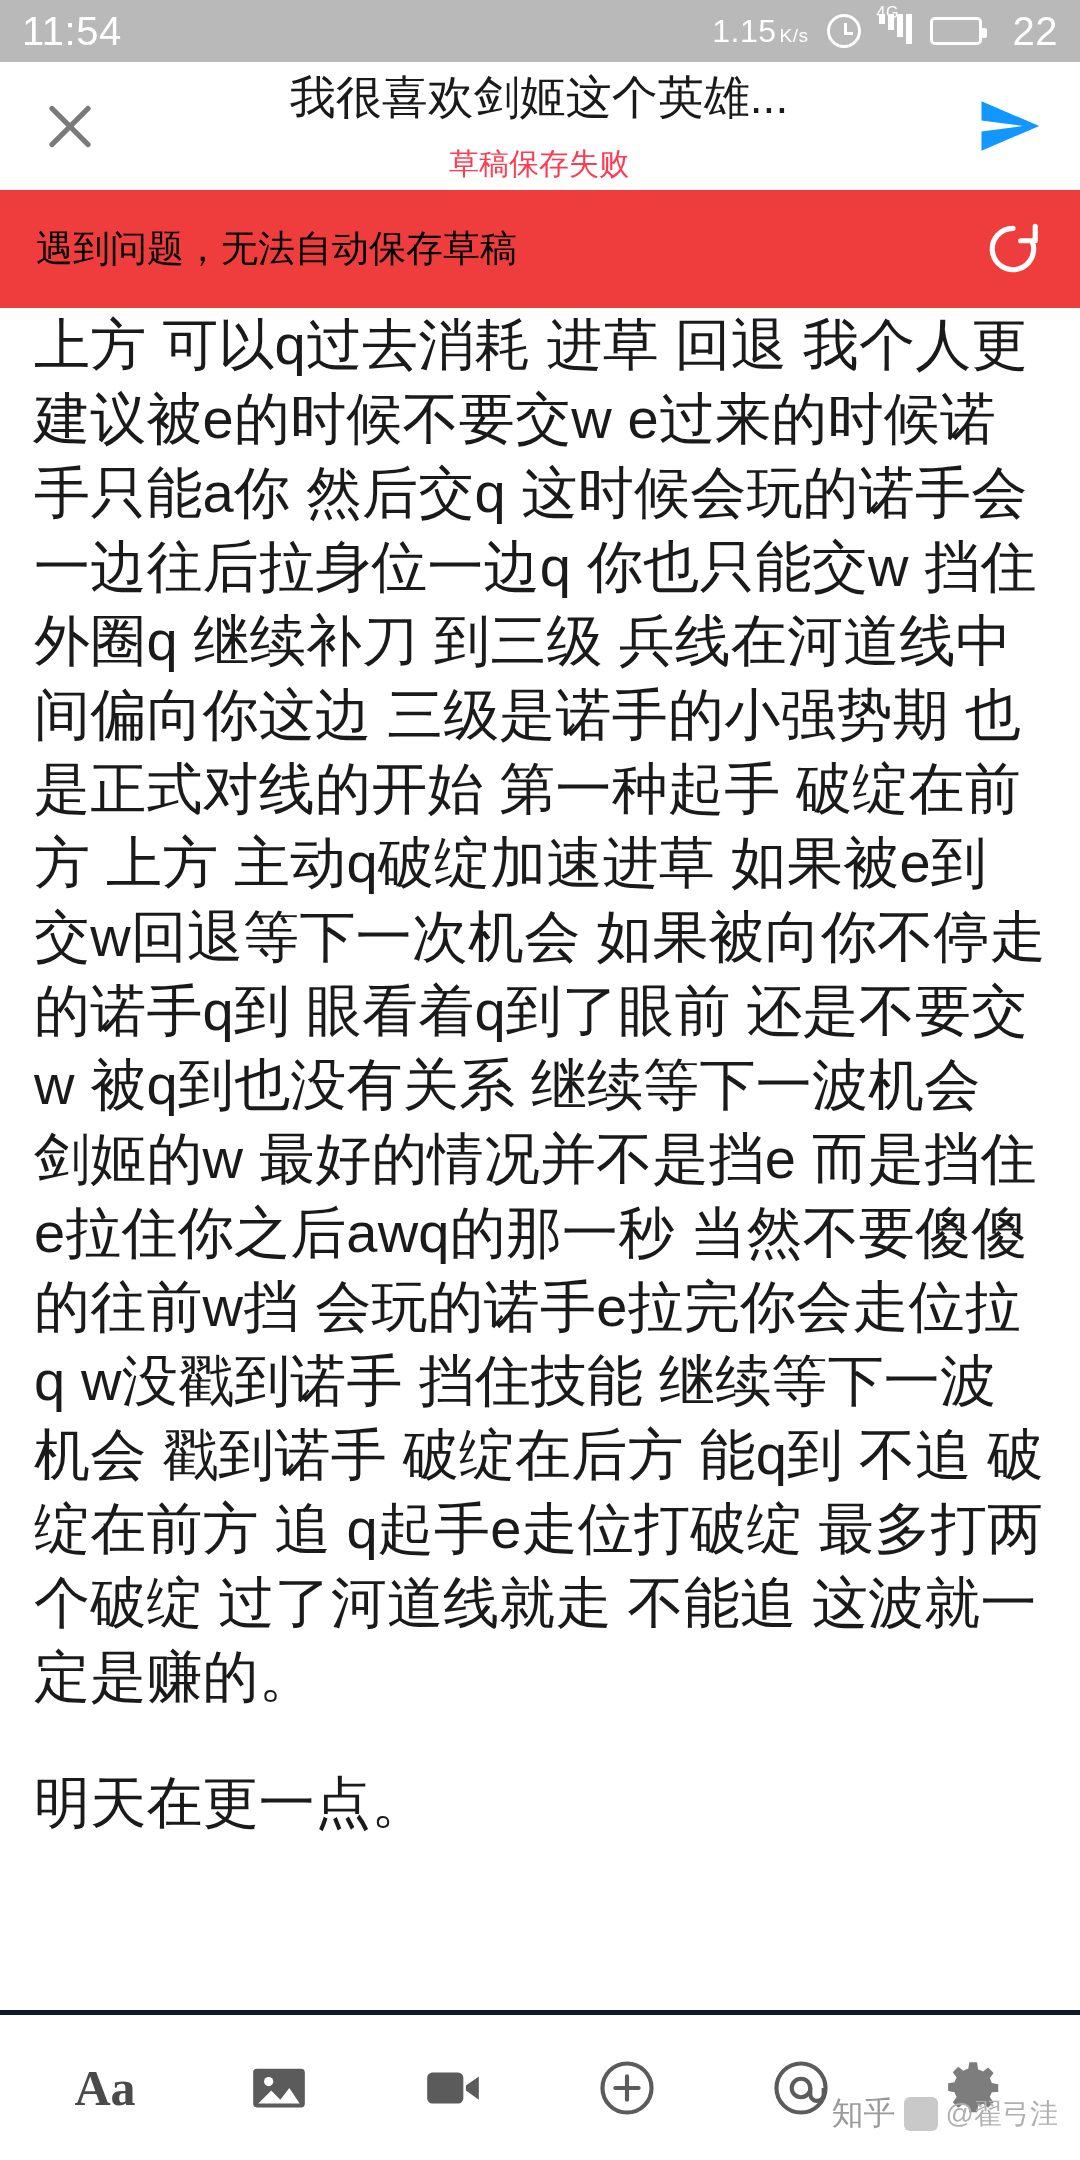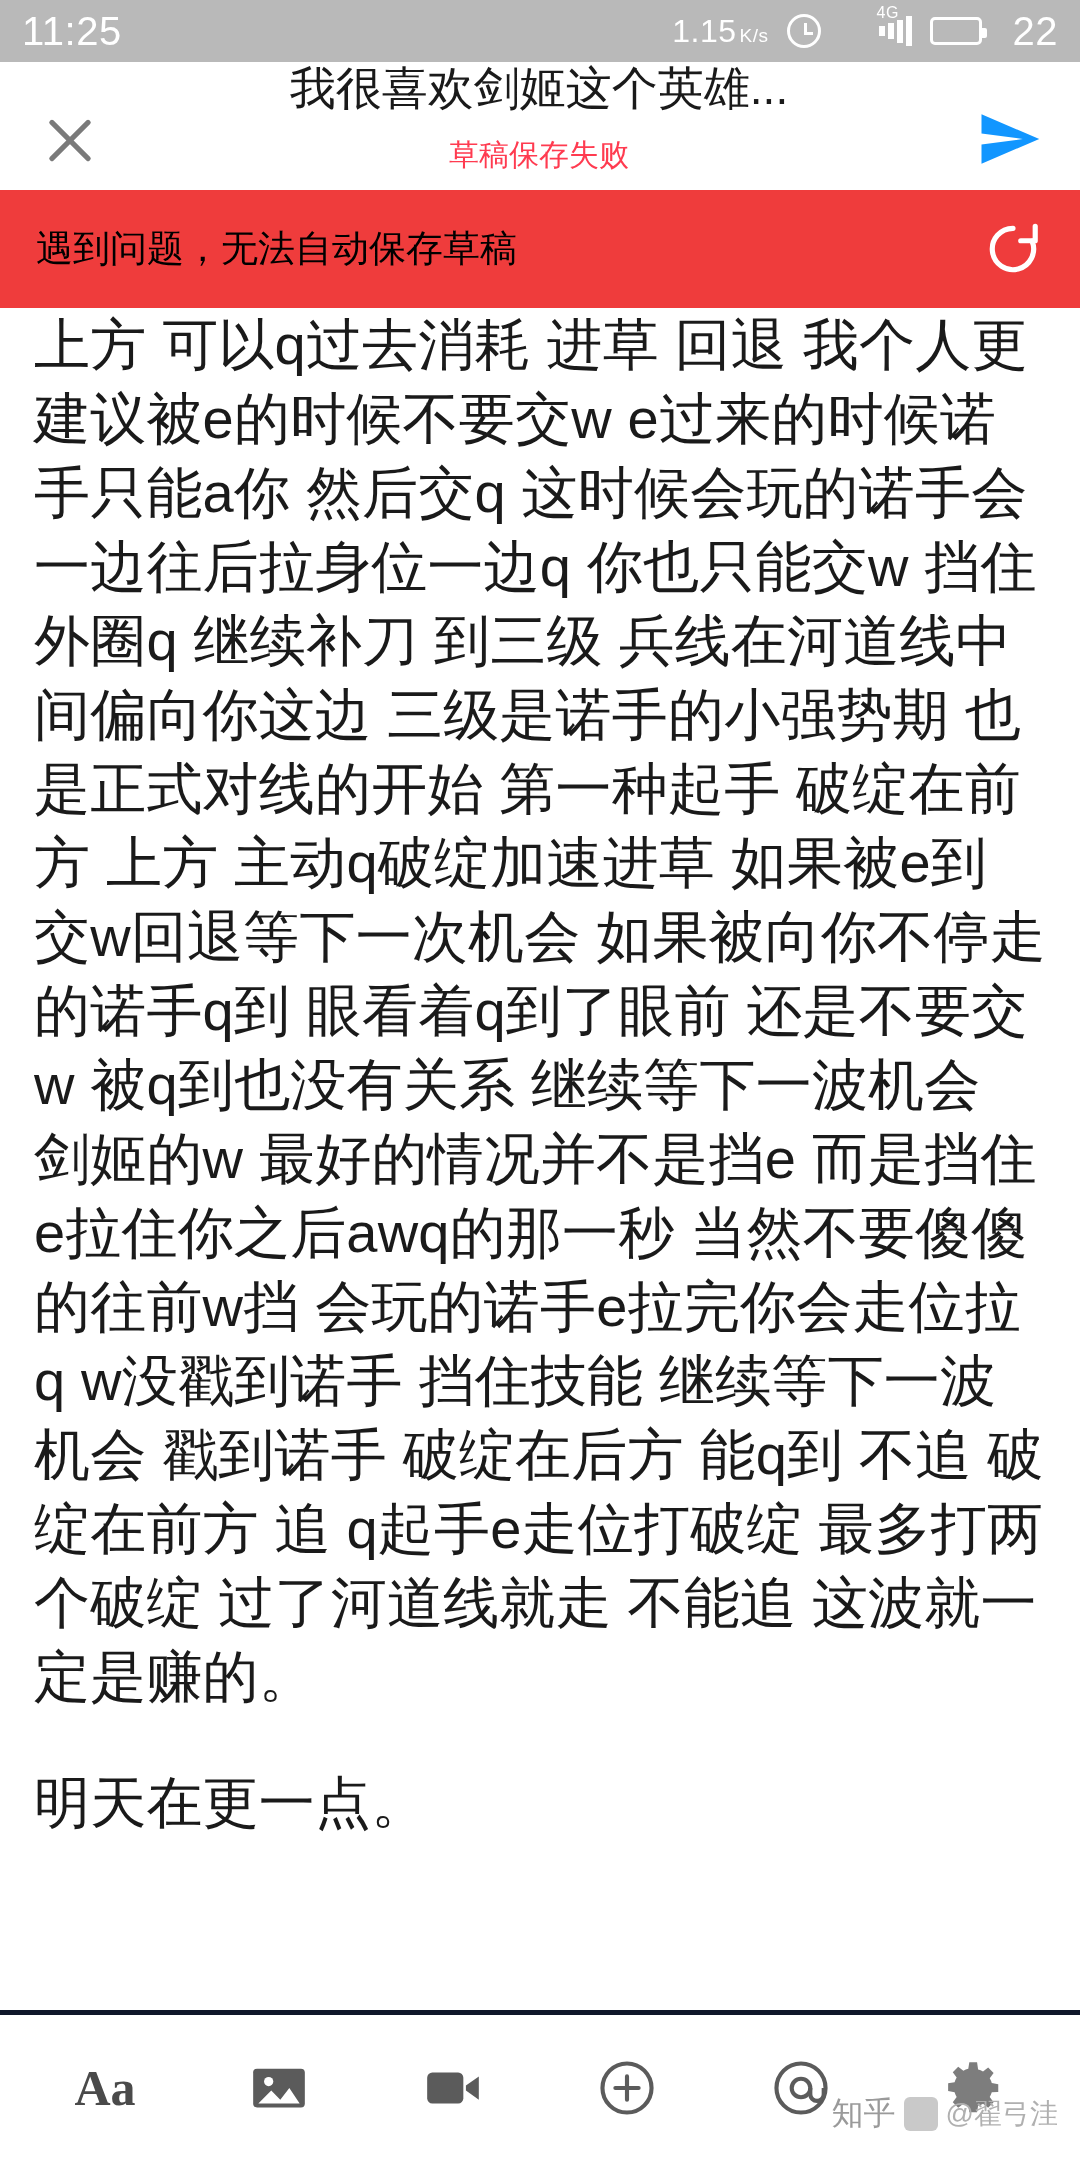--- a/index.html
+++ b/index.html
@@ -18,31 +18,31 @@
     font-size:34px; letter-spacing:0.5px;
   }
   .sb-time { font-size:40px; font-weight:400; }
   .sb-spacer { flex:1; }
   .sb-right { display:flex; align-items:center; gap:18px; }
   .sb-speed { font-size:32px; display:flex; align-items:baseline; gap:3px; }
   .sb-speed sup { font-size:19px; }
   .icon-alarm { width:34px; height:34px; border:3px solid #fff; border-radius:50%; position:relative; }
   .icon-alarm::before { content:""; position:absolute; left:14px; top:6px; width:3px; height:11px; background:#fff; }
   .icon-alarm::after { content:""; position:absolute; left:14px; top:15px; width:9px; height:3px; background:#fff; }
-  .sig-wrap { position:relative; display:flex; align-items:center; gap:3px; height:34px;margin-left:40px; }
+  .sig-wrap { position:relative; display:flex; align-items:flex-start; gap:3px; height:34px; }
   .sig-wrap .net { position:absolute; top:-10px; left:-2px; font-size:16px; }
   .bar { width:6px; background:#fff; }
   .b1 { height:10px; } .b2 { height:16px; } .b3 { height:23px; } .b4 { height:30px; }
   .batt { width:52px; height:28px; border:3px solid #fff; border-radius:5px; position:relative; }
   .batt::after { content:""; position:absolute; right:-8px; top:8px; width:5px; height:10px; background:#fff; border-radius:0 2px 2px 0; }
   .batt-num { font-size:40px; margin-left:13px; }
 
   
   .appbar {
-    height:128px; background:#ffffff; display:flex; align-items:flex-end;
+    height:128px; background:#ffffff; display:flex; align-items:center;
     padding:14px 34px; position:relative;
   }
   .close-btn { width:72px; height:72px; position:relative; flex:0 0 72px; }
   .close-btn::before, .close-btn::after {
     content:""; position:absolute; left:8px; top:34px; width:56px; height:5px;
     background:#7a7a7a; border-radius:2px;
   }
   .close-btn::before { transform:rotate(45deg); }
   .close-btn::after  { transform:rotate(-45deg); }
   .titlewrap { flex:1; display:flex; flex-direction:column; align-items:center; justify-content:center; }
@@ -89,21 +89,21 @@
   }
   .wm-logo { font-size:32px; color:#9a9a9a; }
   .wm-avatar { width:34px; height:34px; border-radius:6px; background:#c9c9c9; }
 </style>
 </head>
 <body>
 
 <div class="screen">
 
   <div class="statusbar">
-    <span class="sb-time">11:25</span>
+    <span class="sb-time">11:54</span>
     <span class="sb-spacer"></span>
     <div class="sb-right">
       <span class="sb-speed">
         <span>1.15</span>
           <sup>K/s</sup>
       </span>
       <span class="icon-alarm"></span>
       <span class="sig-wrap">
         <span class="net">4G</span>
         <span class="bar b1"></span>

